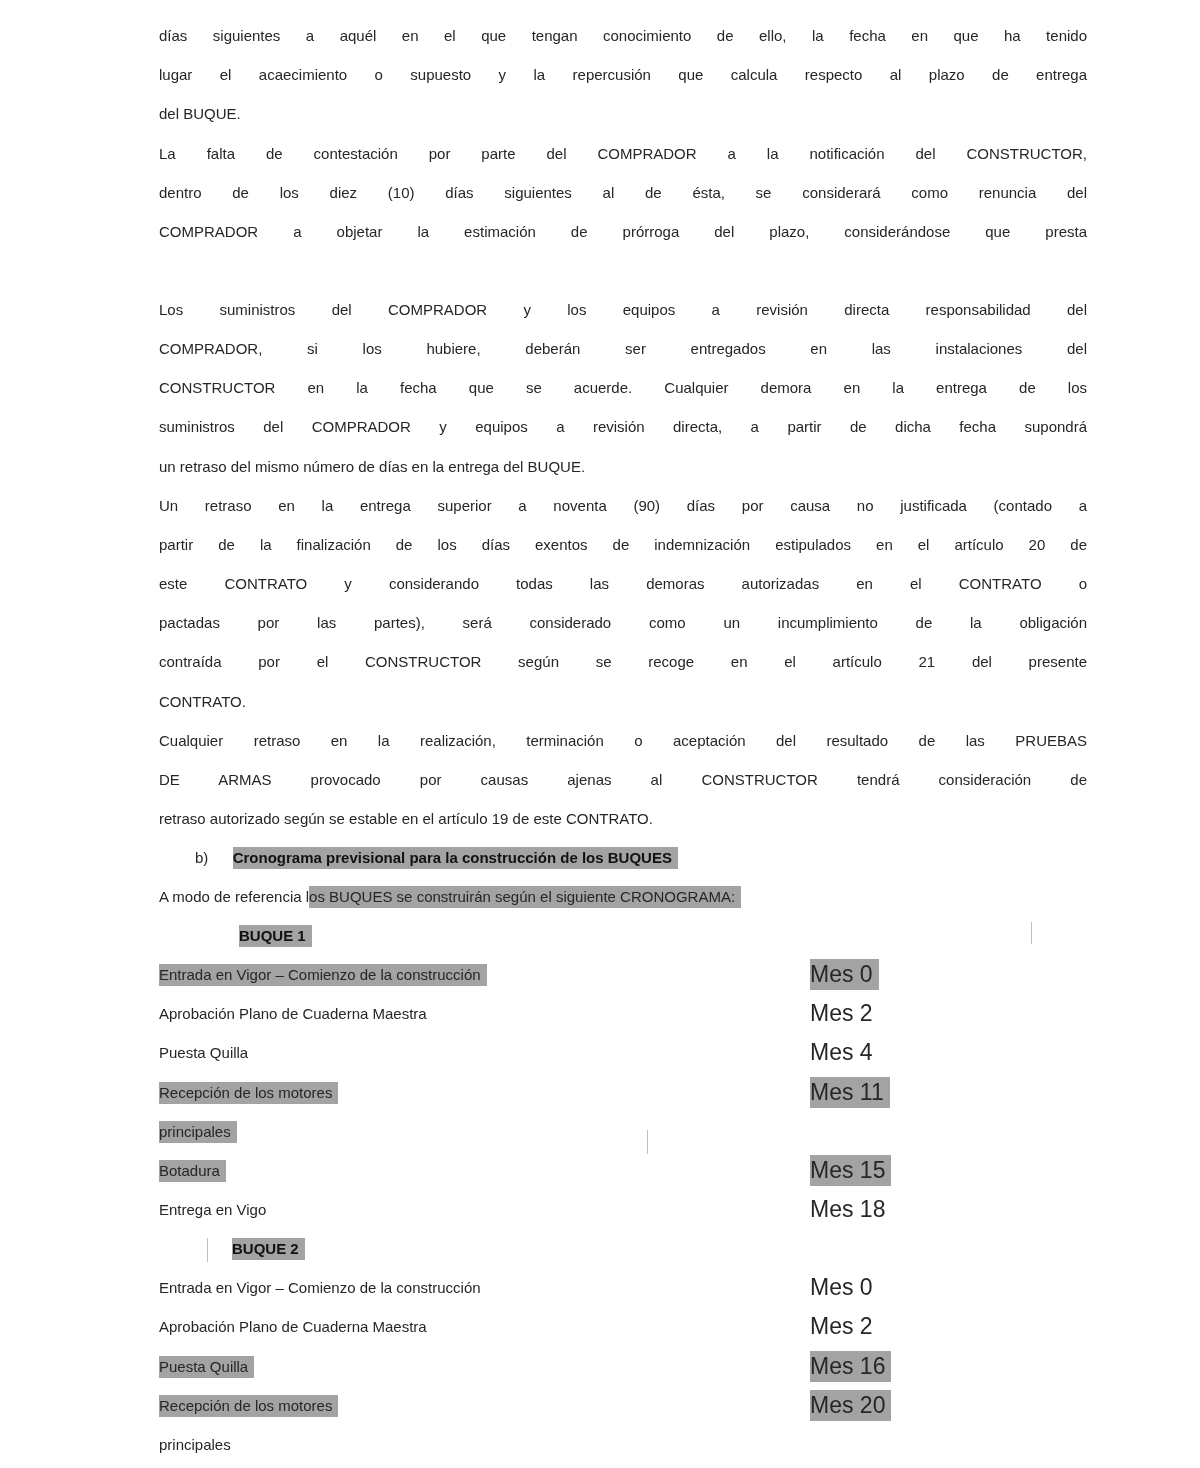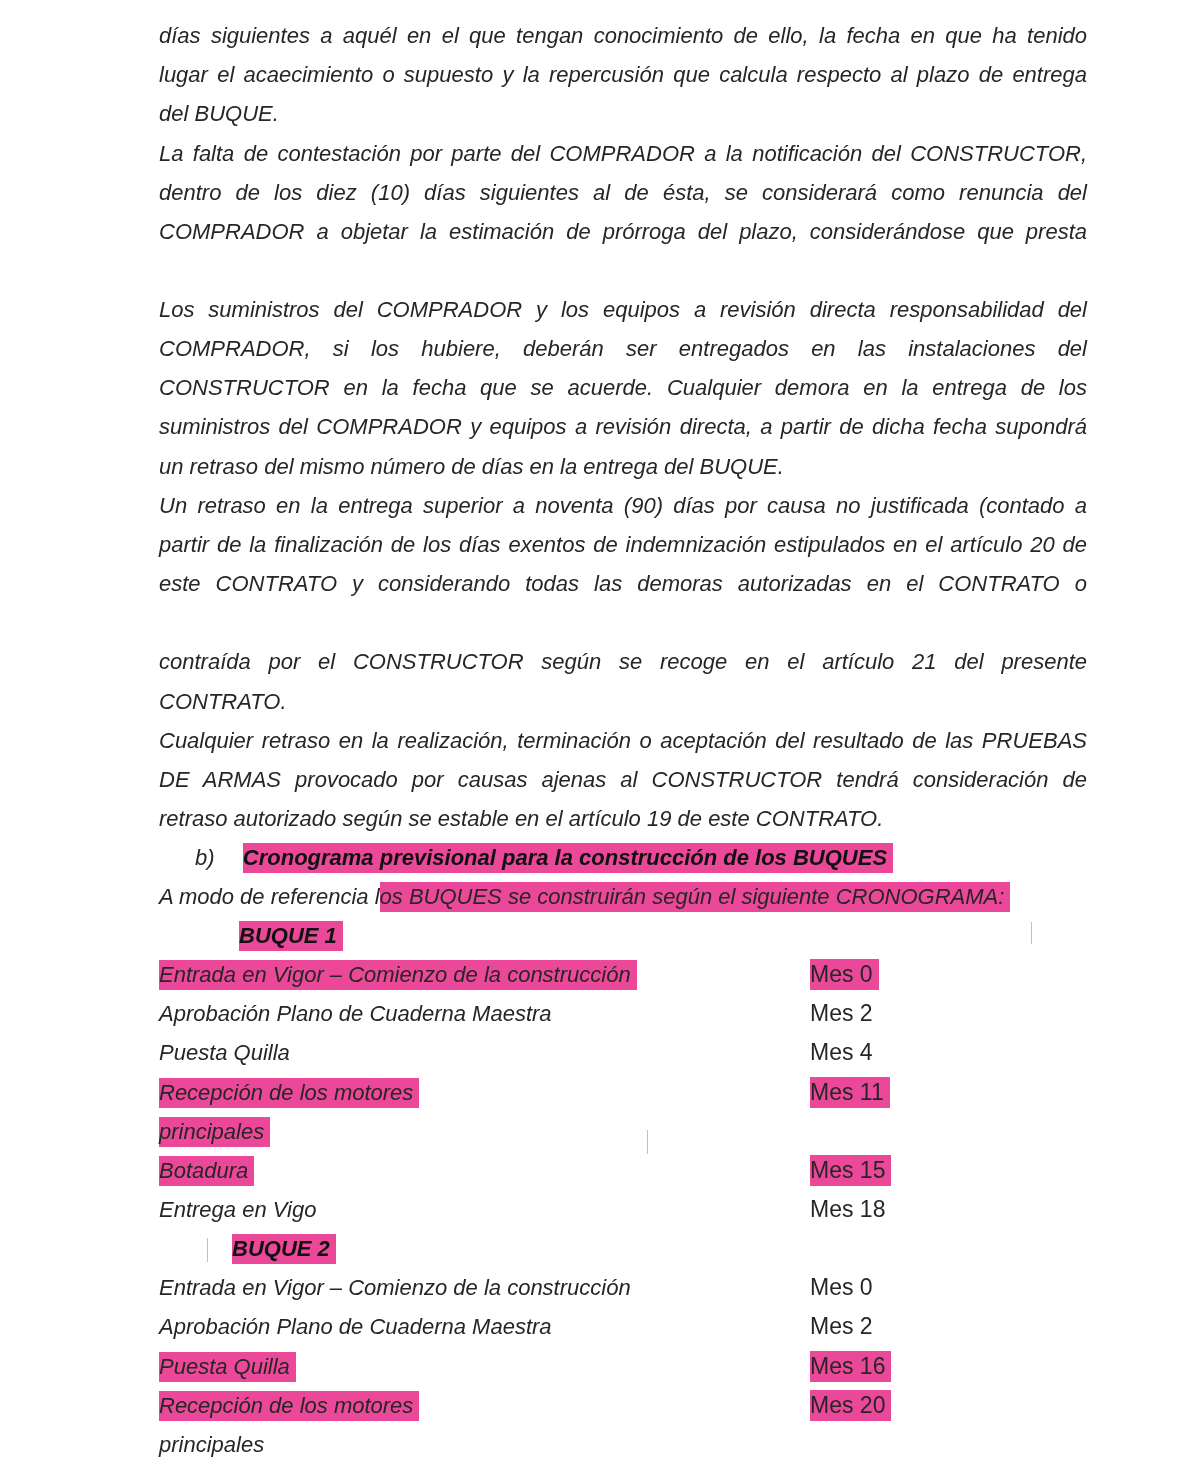--- a/index.html
+++ b/index.html
@@ -1,22 +1,22 @@
 <!DOCTYPE html>
 <html><head>
 <meta charset="utf-8">
 <style>
   html, body { margin: 0; padding: 0; background: #ffffff; }
   body { width: 1200px; height: 1468px; position: relative; overflow: hidden;
          font-family: "Liberation Sans", sans-serif; color: #262626; }
   .page { position: absolute; left: 0; top: 0; width: 1200px; height: 1468px; }
-  .line { position: absolute; left: 159px; width: 928px; font-size: 22px; line-height: 39px;
-          height: 39px; white-space: nowrap; font-style: italic; }
+  .line { position: absolute; left: 159px; width: 928px; font-size: 15px; line-height: 39px;
+          height: 39px; white-space: nowrap; }
   .just { text-align: justify; text-align-last: justify; white-space: normal; }
-  .hl { background: #ec4899; padding: 2px 6px 3px 0; }
+  .hl { background: #a3a3a3; padding: 2px 6px 3px 0; }
   .bold { font-weight: bold; color: #111; }
   .mes { position: absolute; left: 810px; font-size: 23px; line-height: 39px; height: 39px; white-space: nowrap; }
   .cursor { position: absolute; width: 1px; background: #7ef06a; }
 </style>
 </head>
 <body>
 
 <div class="page">
 
   <div class="line just" style="top:16px">días siguientes a aquél en el que tengan conocimiento de ello, la fecha en que ha tenido</div>
@@ -29,20 +29,21 @@
 
   <div class="line just" style="top:290px">Los suministros del COMPRADOR y los equipos a  revisión directa responsabilidad del</div>
   <div class="line just" style="top:329px">COMPRADOR, si los hubiere, deberán ser entregados en las instalaciones del</div>
   <div class="line just" style="top:368px">CONSTRUCTOR en la fecha que se acuerde. Cualquier demora en la entrega de los</div>
   <div class="line just" style="top:407px">suministros del COMPRADOR y equipos a revisión directa, a partir de dicha fecha supondrá</div>
   <div class="line" style="top:447px">un retraso del mismo número de días en la entrega del BUQUE.</div>
 
   <div class="line just" style="top:486px">Un retraso en la entrega superior a noventa (90) días por causa no justificada (contado a</div>
   <div class="line just" style="top:525px">partir de la finalización de los días exentos de indemnización estipulados en el artículo 20 de</div>
   <div class="line just" style="top:564px">este CONTRATO y considerando todas las demoras autorizadas en el CONTRATO o</div>
+  <div class="line just" style="top:603px">pactadas por las partes), será considerado como un incumplimiento de la obligación</div>
   <div class="line just" style="top:642px">contraída por el CONSTRUCTOR según se recoge en el artículo 21 del presente</div>
   <div class="line" style="top:682px">CONTRATO.</div>
 
   <div class="line just" style="top:721px">Cualquier retraso en la realización, terminación o aceptación del resultado de las PRUEBAS</div>
   <div class="line just" style="top:760px">DE ARMAS provocado por causas ajenas al CONSTRUCTOR tendrá consideración de</div>
   <div class="line" style="top:799px">retraso autorizado según se estable en el artículo 19 de este CONTRATO.</div>
 
   <div class="line" style="top:838px; left:195px; width:auto">
     <span>b)</span>
     <span style="display:inline-block; width:16px"></span>

